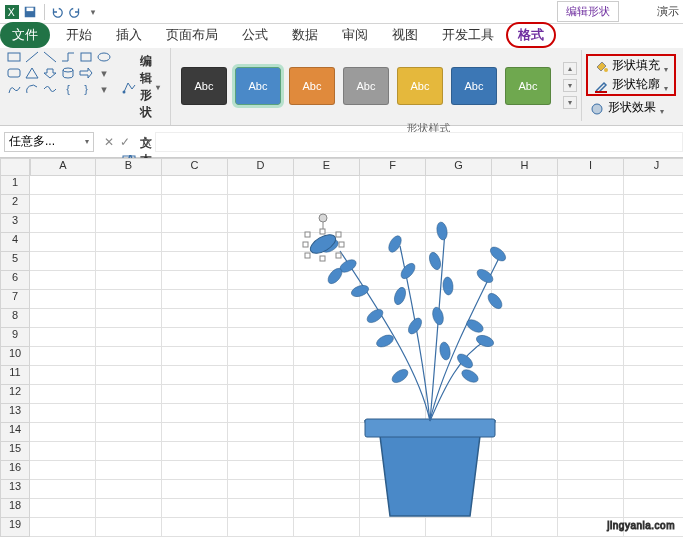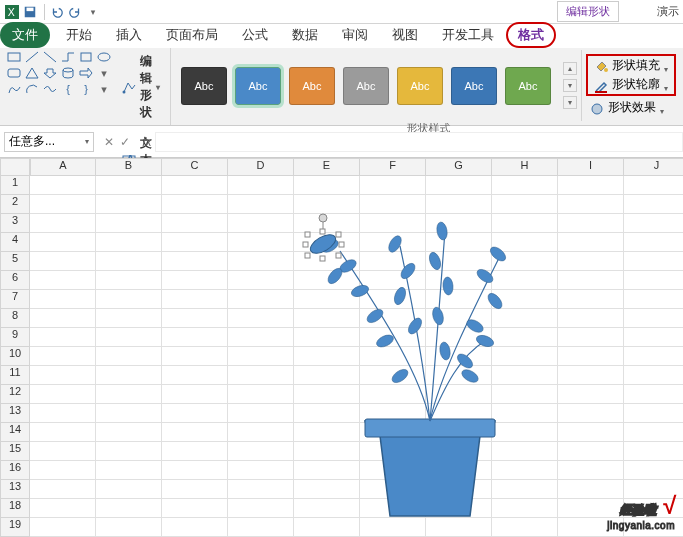--- a/index.html
+++ b/index.html
@@ -623,15 +623,14 @@
         <rect class="sel-handle" x="309" y="66" width="5" height="5"></rect>
         <rect class="sel-handle" x="275" y="77" width="5" height="5"></rect>
         <rect class="sel-handle" x="290" y="80" width="5" height="5"></rect>
         <rect class="sel-handle" x="306" y="77" width="5" height="5"></rect>
       </g>
     </svg>
   </div>
 </div>
 
 <div class="wm">
-  <div class="wm-cn"><span>经验啦</span> <span class="chk">√</span></div>
   <div class="wm-en">jingyanla.com</div>
 </div>
 
 </body></html>

